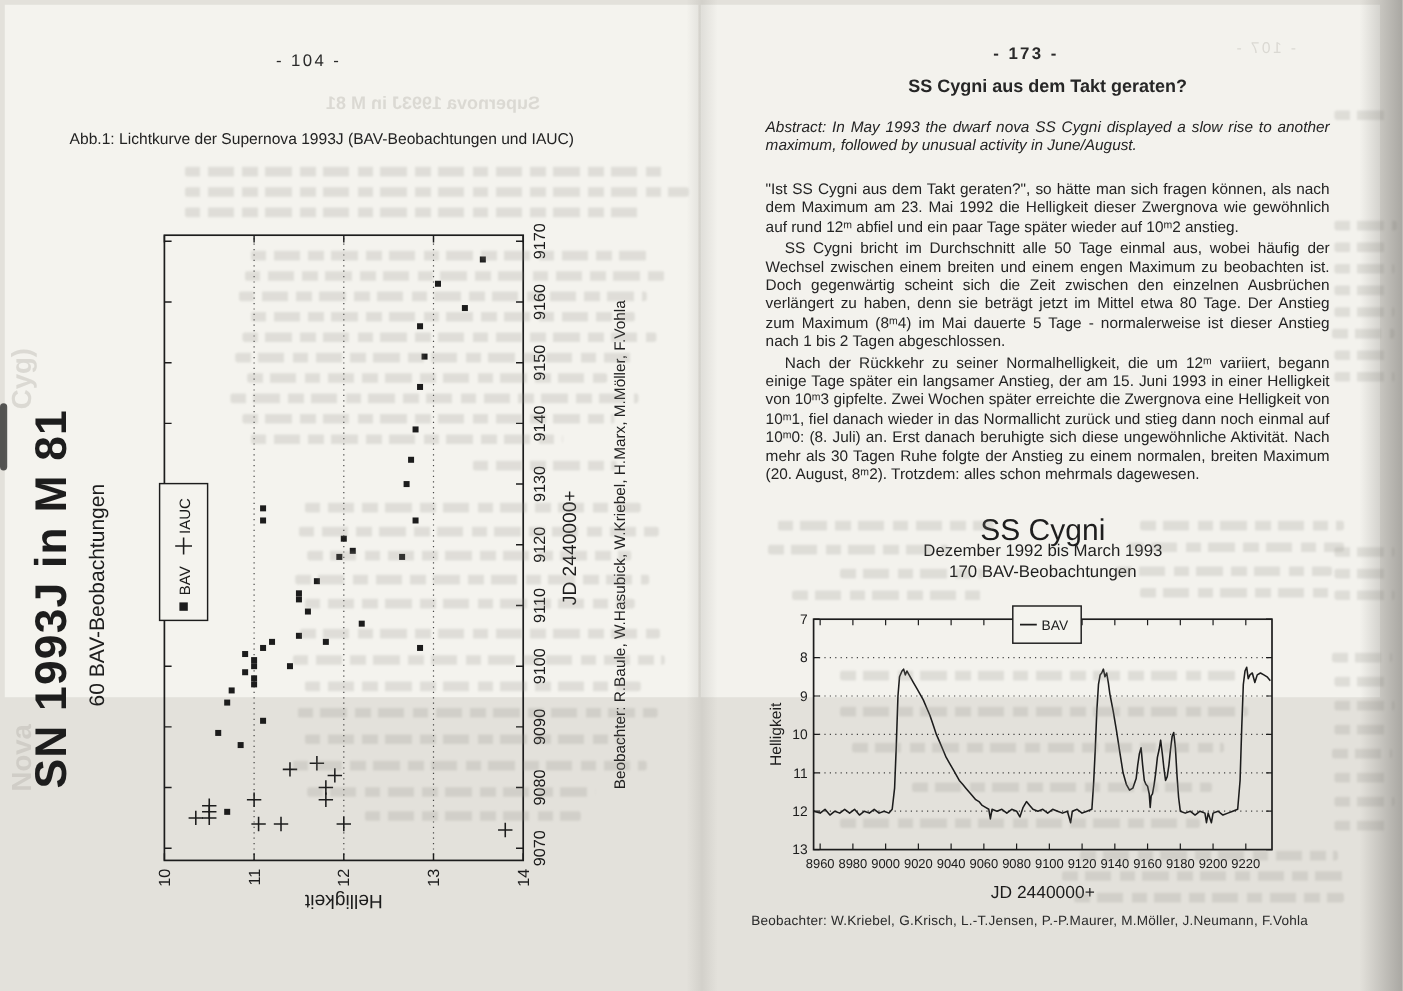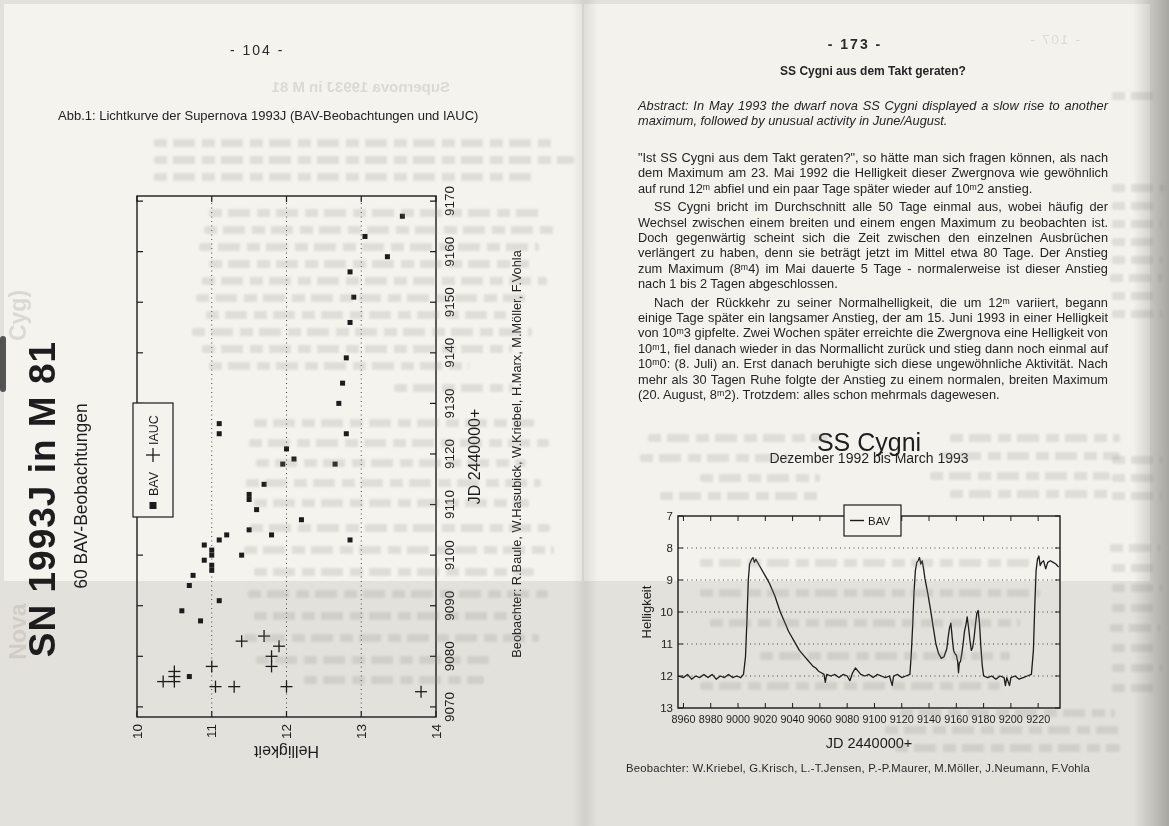--- a/index.html
+++ b/index.html
@@ -224,32 +224,33 @@
     <div class="ghost-line" style="left: 250px; top: 608px; width: 265px;"></div>
     <div class="ghost-line" style="left: 240px; top: 630px; width: 295px;"></div>
     <div class="ghost-line" style="left: 252px; top: 652px; width: 240px;"></div>
     <div class="ghost-line" style="left: 300px; top: 672px; width: 180px;"></div>
   </div>
 
 <div class="page" id="page-right">
   <div class="abs pageno bold center" style="left:206px;top:32px;width:130px;">- 173 -</div>
   <div class="abs ghost mirror" style="left:376px;top:28px;width:120px;font-size:13px;letter-spacing:2px;">- 107 -</div>
 
-  <div class="abs bold center" style="left:54px;top:60px;width:470px;font-size:12px;">SS Cygni aus dem Takt geraten?</div>
+  <div class="abs bold center" style="left:54px;top:60px;width:470px;font-size:15px;">SS Cygni aus dem Takt geraten?</div>
 
   <div class="abs rp-text abstract" style="left:54px;top:94px;width:470px;">Abstract: In May 1993 the dwarf nova SS Cygni displayed a slow rise to another maximum, followed by unusual activity in June/August.</div>
 
   <div class="abs rp-text" style="left:54px;top:146px;width:470px;">
     <p>"Ist SS Cygni aus dem Takt geraten?", so hätte man sich fragen können, als nach dem Maximum am 23. Mai 1992 die Helligkeit dieser Zwergnova wie gewöhnlich auf rund 12ᵐ abfiel und ein paar Tage später wieder auf 10ᵐ2 anstieg.</p>
     <p>SS Cygni bricht im Durchschnitt alle 50 Tage einmal aus, wobei häufig der Wechsel zwischen einem breiten und einem engen Maximum zu beobachten ist. Doch gegenwärtig scheint sich die Zeit zwischen den einzelnen Ausbrüchen verlängert zu haben, denn sie beträgt jetzt im Mittel etwa 80 Tage. Der Anstieg zum Maximum (8ᵐ4) im Mai dauerte 5 Tage - normalerweise ist dieser Anstieg nach 1 bis 2 Tagen abgeschlossen.</p>
     <p>Nach der Rückkehr zu seiner Normalhelligkeit, die um 12ᵐ variiert, begann einige Tage später ein langsamer Anstieg, der am 15. Juni 1993 in einer Helligkeit von 10ᵐ3 gipfelte. Zwei Wochen später erreichte die Zwergnova eine Helligkeit von 10ᵐ1, fiel danach wieder in das Normallicht zurück und stieg dann noch einmal auf 10ᵐ0: (8. Juli) an. Erst danach beruhigte sich diese ungewöhnliche Aktivität. Nach mehr als 30 Tagen Ruhe folgte der Anstieg zu einem normalen, breiten Maximum (20. August, 8ᵐ2). Trotzdem: alles schon mehrmals dagewesen.</p>
   </div>
 
   <div class="abs chart-title center" style="left:85px;top:424px;width:400px;">SS Cygni</div>
   <div class="abs chart-sub center" style="left:85px;top:446px;width:400px;">Dezember 1992 bis March 1993</div>
+  <div class="abs chart-sub center" style="left:85px;top:464px;width:400px;">170 BAV-Beobachtungen</div>
 
   <div class="abs" style="left:56px;top:498px;">
     <svg id="ss-chart" width="434" height="252" viewBox="0 0 434 252">
         <line x1="38" y1="46" x2="420" y2="46" stroke="#1c1c1c" stroke-width="1" stroke-dasharray="1,3.5" opacity="0.8"></line>
         <line x1="38" y1="78" x2="420" y2="78" stroke="#1c1c1c" stroke-width="1" stroke-dasharray="1,3.5" opacity="0.8"></line>
         <line x1="38" y1="110" x2="420" y2="110" stroke="#1c1c1c" stroke-width="1" stroke-dasharray="1,3.5" opacity="0.8"></line>
         <line x1="38" y1="142" x2="420" y2="142" stroke="#1c1c1c" stroke-width="1" stroke-dasharray="1,3.5" opacity="0.8"></line>
         <line x1="38" y1="174" x2="420" y2="174" stroke="#1c1c1c" stroke-width="1" stroke-dasharray="1,3.5" opacity="0.8"></line>
         <line x1="43.457142857142856" y1="206" x2="43.457142857142856" y2="201" stroke="#1c1c1c" stroke-width="1"></line>
         <line x1="43.457142857142856" y1="14" x2="43.457142857142856" y2="19" stroke="#1c1c1c" stroke-width="1"></line>

